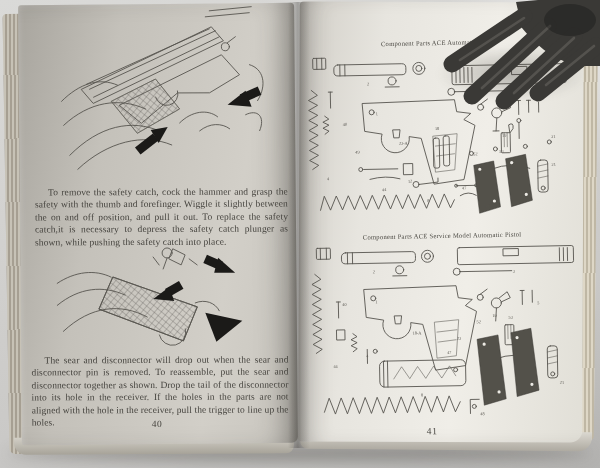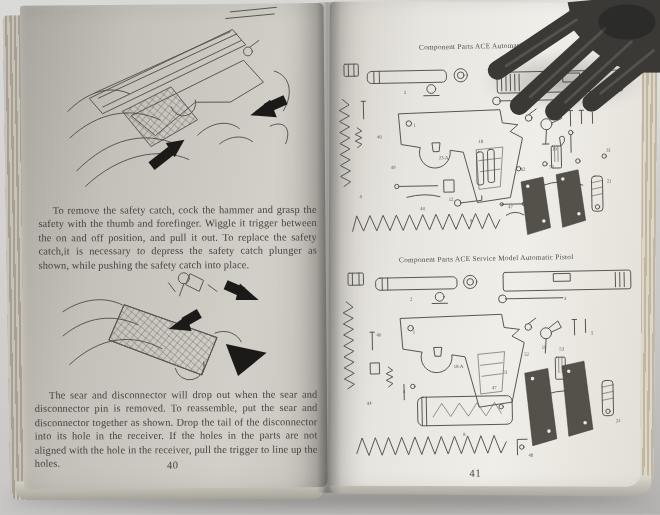--- a/index.html
+++ b/index.html
@@ -103,21 +103,21 @@
         <g>
           <line class="ab" x1="200" y1="86" x2="182" y2="94"></line>
           <polygon class="blk" points="168,100 186,86 192,102"></polygon>
         </g>
         <g>
           <line class="ab" x1="78" y1="146" x2="96" y2="132"></line>
           <polygon class="blk" points="108,122 91,125 99,138"></polygon>
         </g>
       </svg>
 
-      <p class="para p1">To remove the safety catch, cock the hammer and grasp the safety with the thumb and forefinger. Wiggle it trigger between the on and off position, and pull it out. To replace the safety catch,it is necessary to depress the safety catch plunger as shown, while pushing the safety catch into place.</p>
+      <p class="para p1">To remove the safety catch, cock the hammer and grasp the safety with the thumb and forefinger. Wiggle it slightly between the on and off position, and pull it out. To replace the safety catch,it is necessary to depress the safety catch plunger as shown, while pushing the safety catch into place.</p>
 
       <svg class="il2" width="203" height="106" viewBox="0 0 203 106">
         <g class="ln">
           <circle cx="112" cy="10" r="5"></circle>
             <path d="M112,15 L108,26"></path>
           <path d="M118,6 L130,12 L126,22 L114,16 Z"></path>
           <path d="M98,14 L104,22"></path>
             <path d="M134,16 L142,22"></path>
           <path class="thin" d="M58,34 L142,64 L128,98 L44,66 Z" fill="url(#xh1)"></path>
           <path class="thin" d="M58,34 L142,64 L128,98 L44,66 Z" fill="url(#xh2)"></path>

